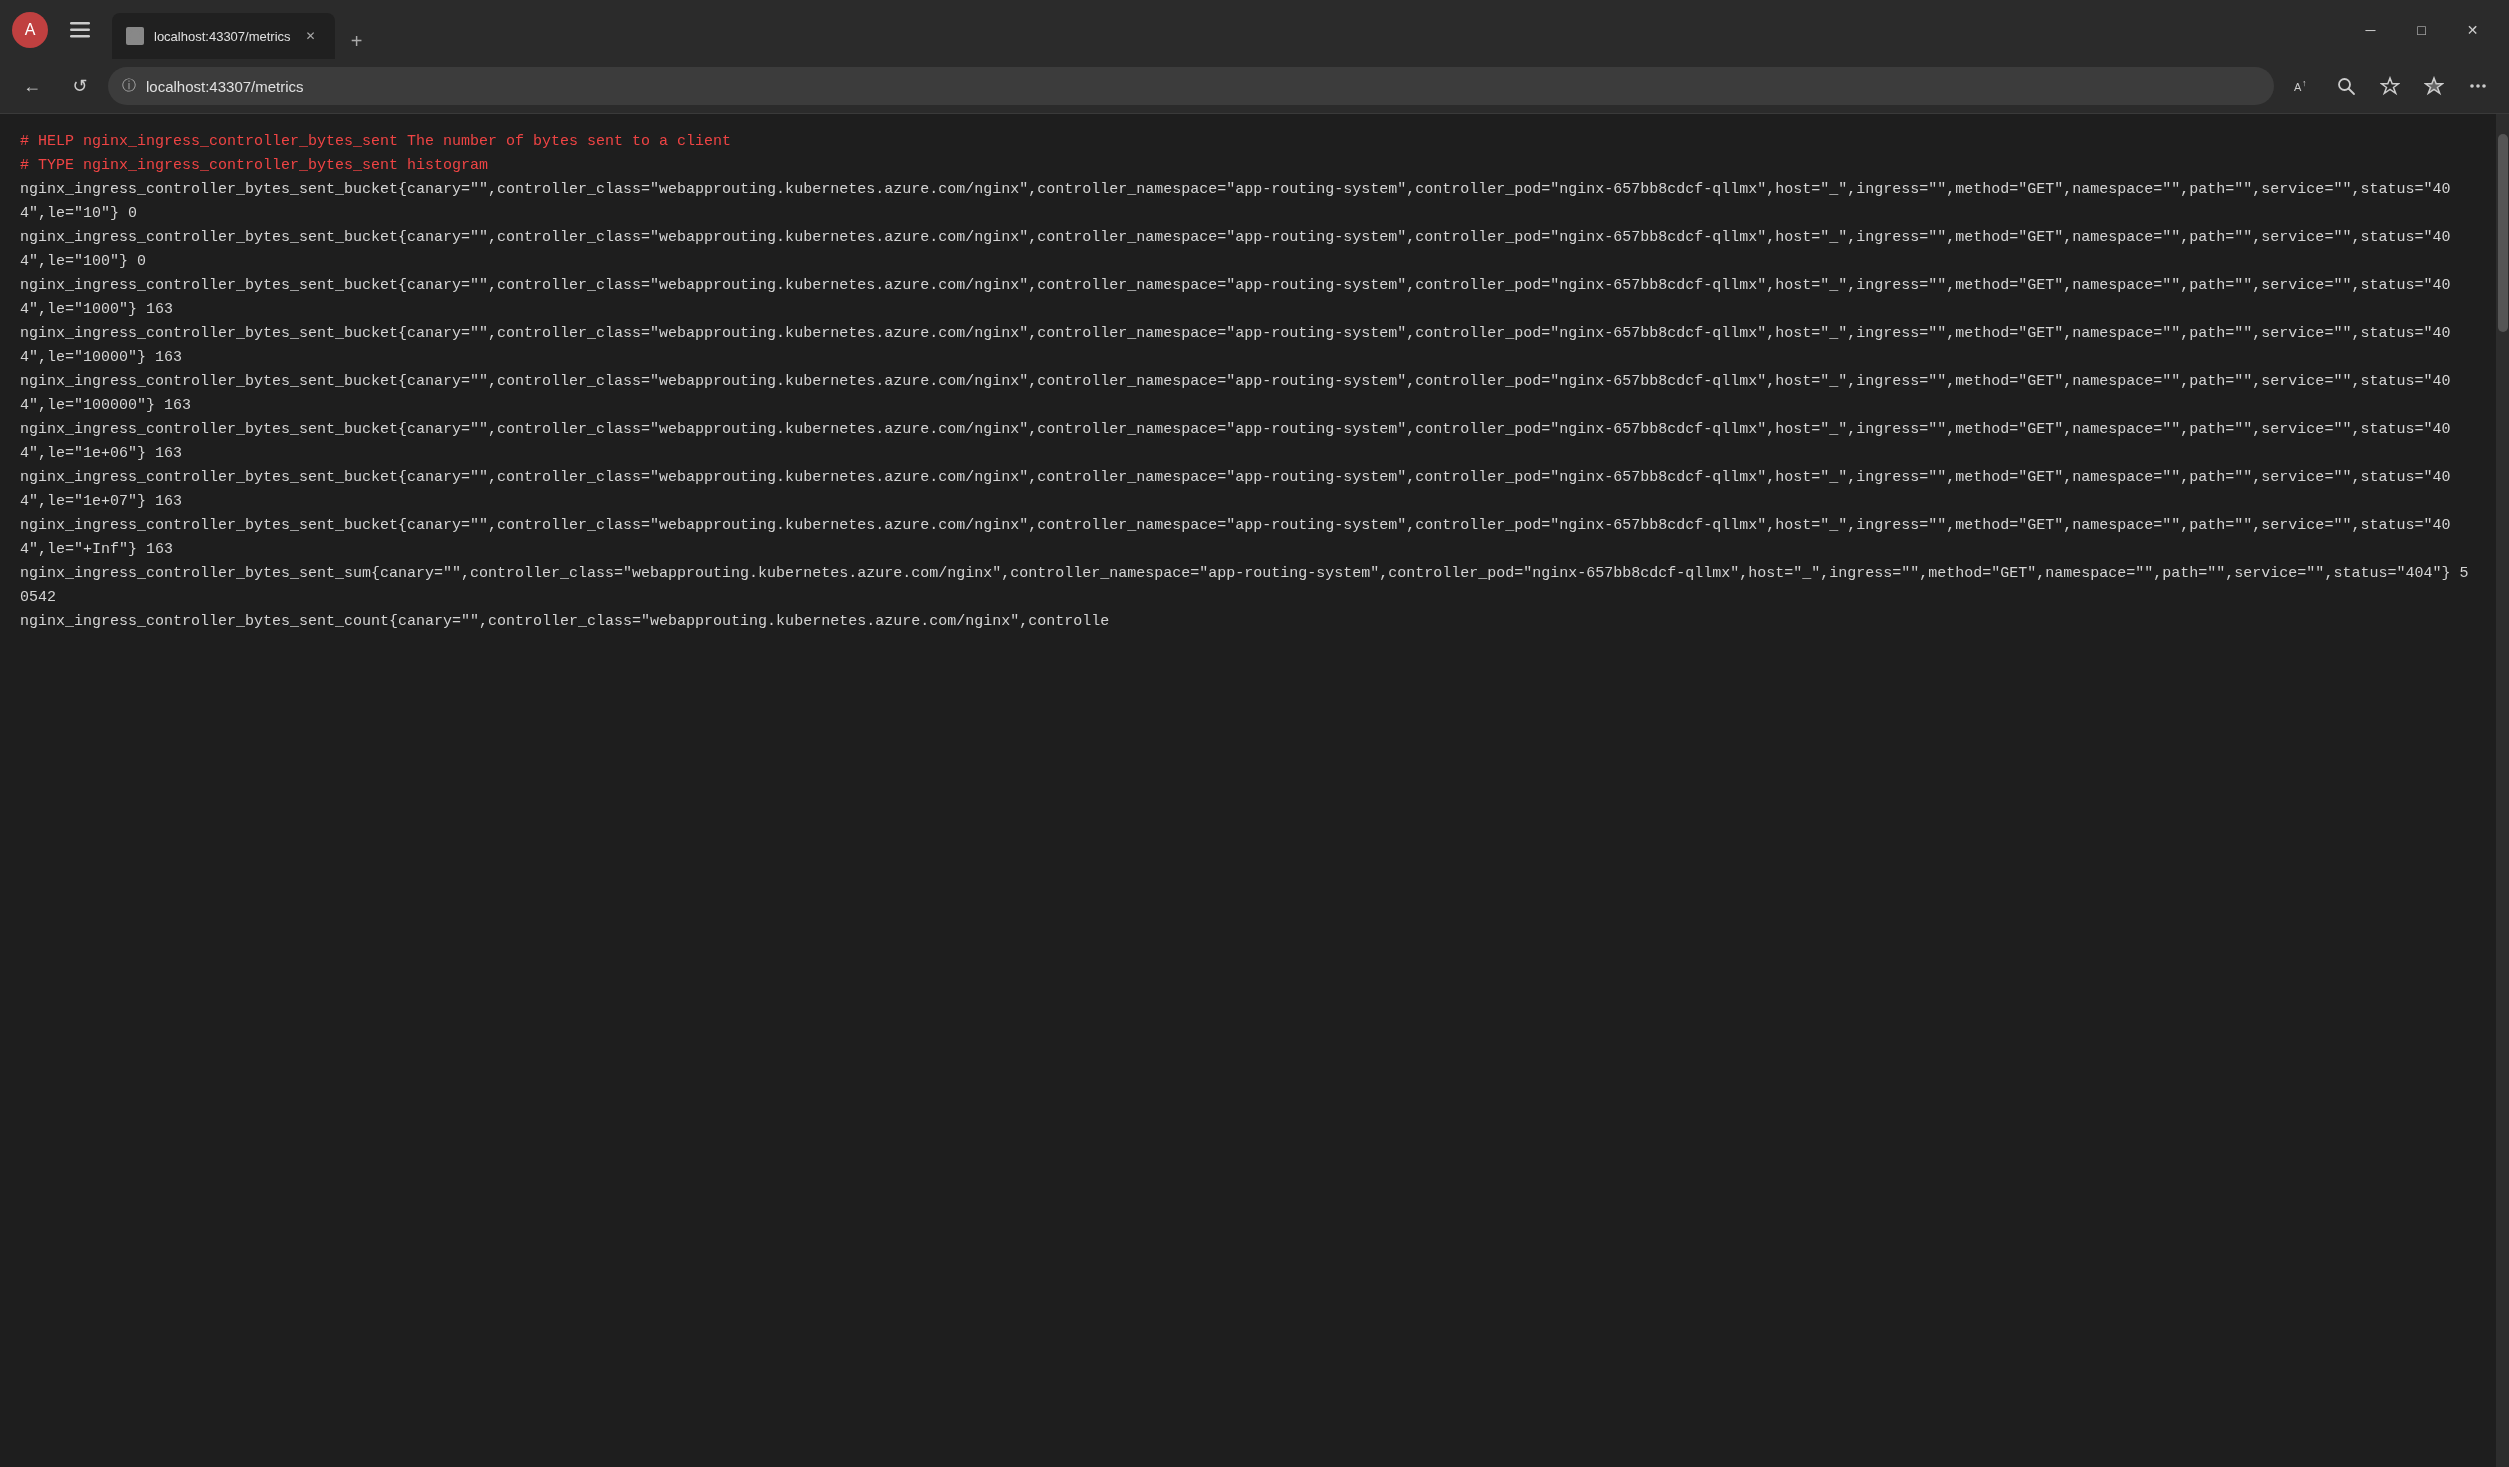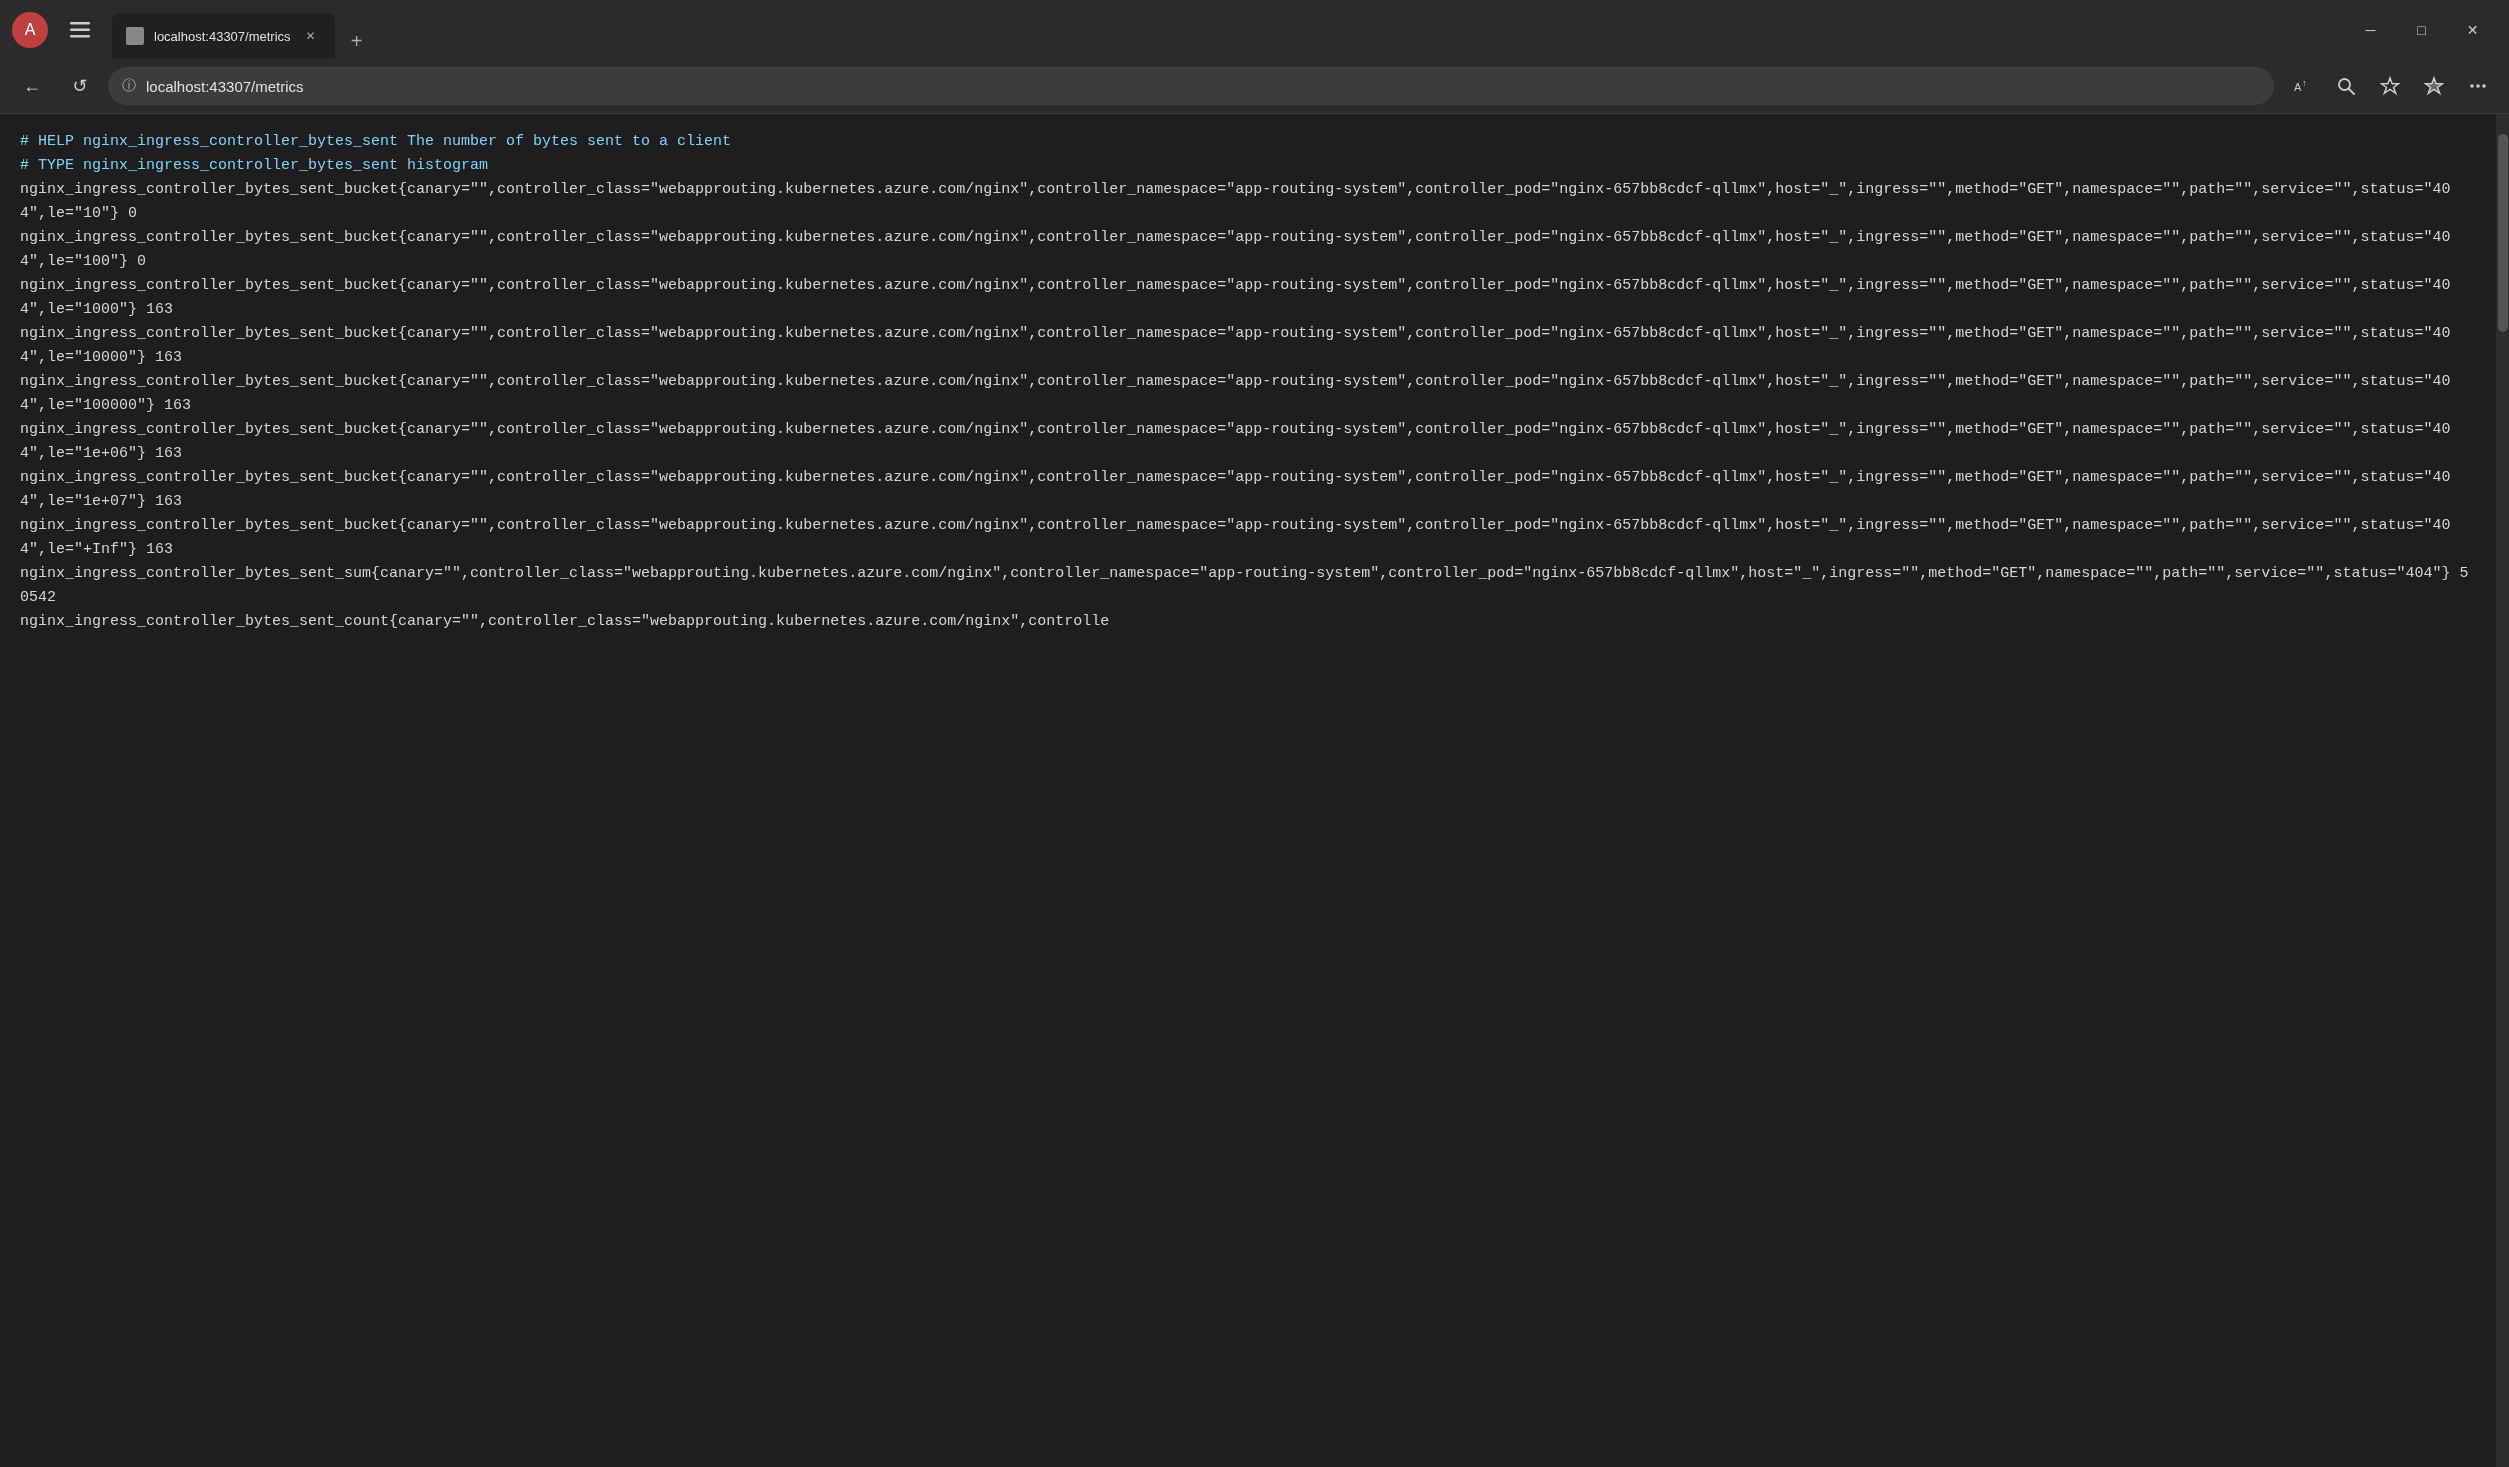--- a/index.html
+++ b/index.html
@@ -230,21 +230,21 @@
       width: 10px;
       height: 198px;
       background: #555;
       border-radius: 5px;
       position: absolute;
       top: 20px;
       left: 2px;
     }
 
     .comment-line {
-      color: #7dd3fc;
+      color: #ef4444;
     }
   </style>
 </head>
 <body>
 
 <div class="titlebar">
   <div class="titlebar-avatar">
     <span>A</span>
   </div>
   <div class="titlebar-icon">

